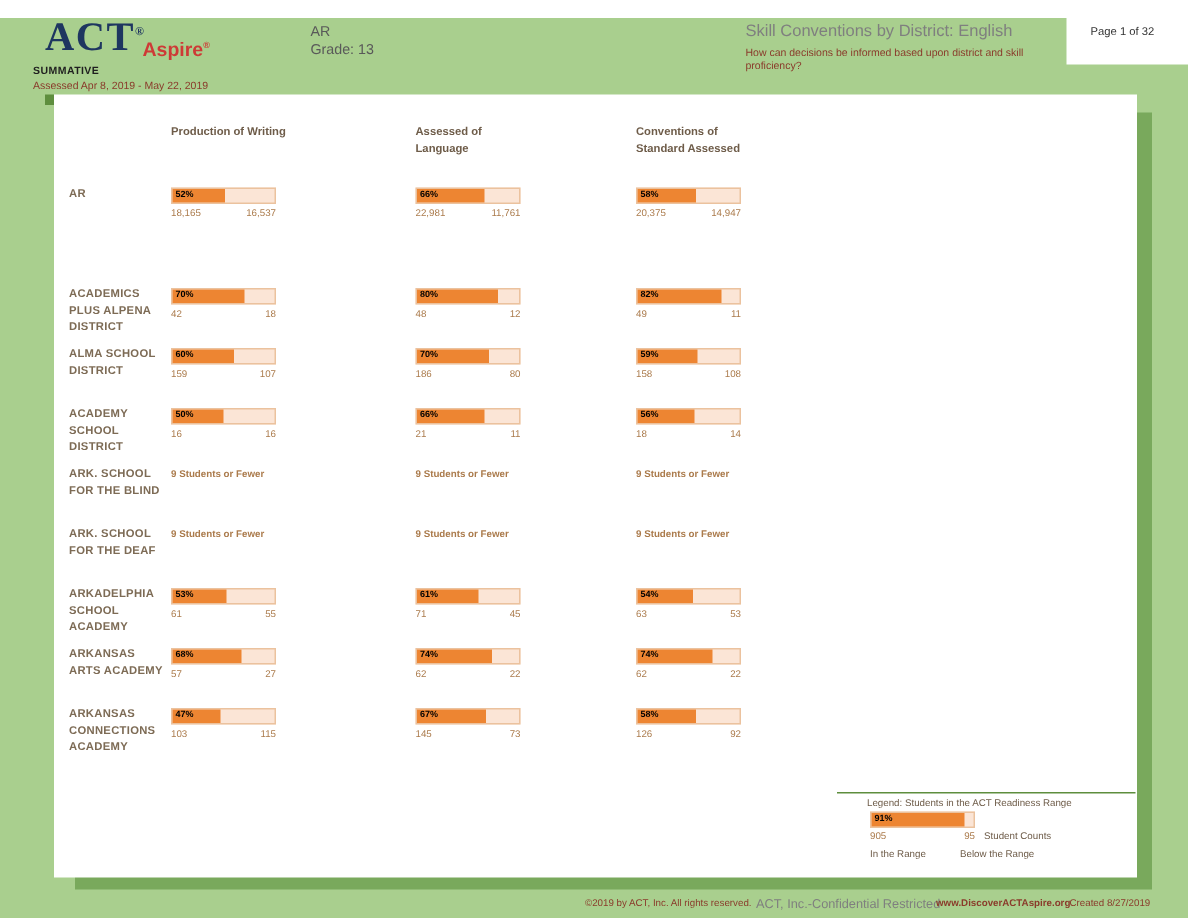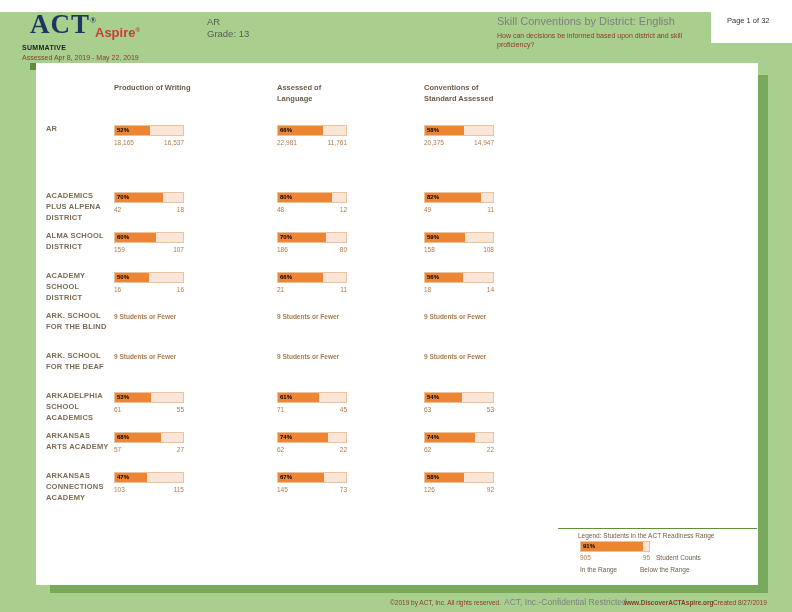--- a/index.html
+++ b/index.html
@@ -228,21 +228,21 @@
       <div class="row" style="top: 289px;">
         <div class="row-label">ARK. SCHOOL
 FOR THE DEAF</div>
         <div class="cell note" style="left: 78px;">9 Students or Fewer</div>
         <div class="cell note" style="left: 241px;">9 Students or Fewer</div>
         <div class="cell note" style="left: 388px;">9 Students or Fewer</div>
       </div>
       <div class="row" style="top: 329px;">
         <div class="row-label">ARKADELPHIA
 SCHOOL
-ACADEMICS</div>
+ACADEMY</div>
         <div class="cell" style="left: 78px;">
           <div class="bar">
             <div class="bar-fill" style="width: 53%;"></div>
             <span class="bar-pct">53%</span>
           </div>
           <div class="counts">
             <span>61</span>
             <span>55</span>
           </div>
         </div>

